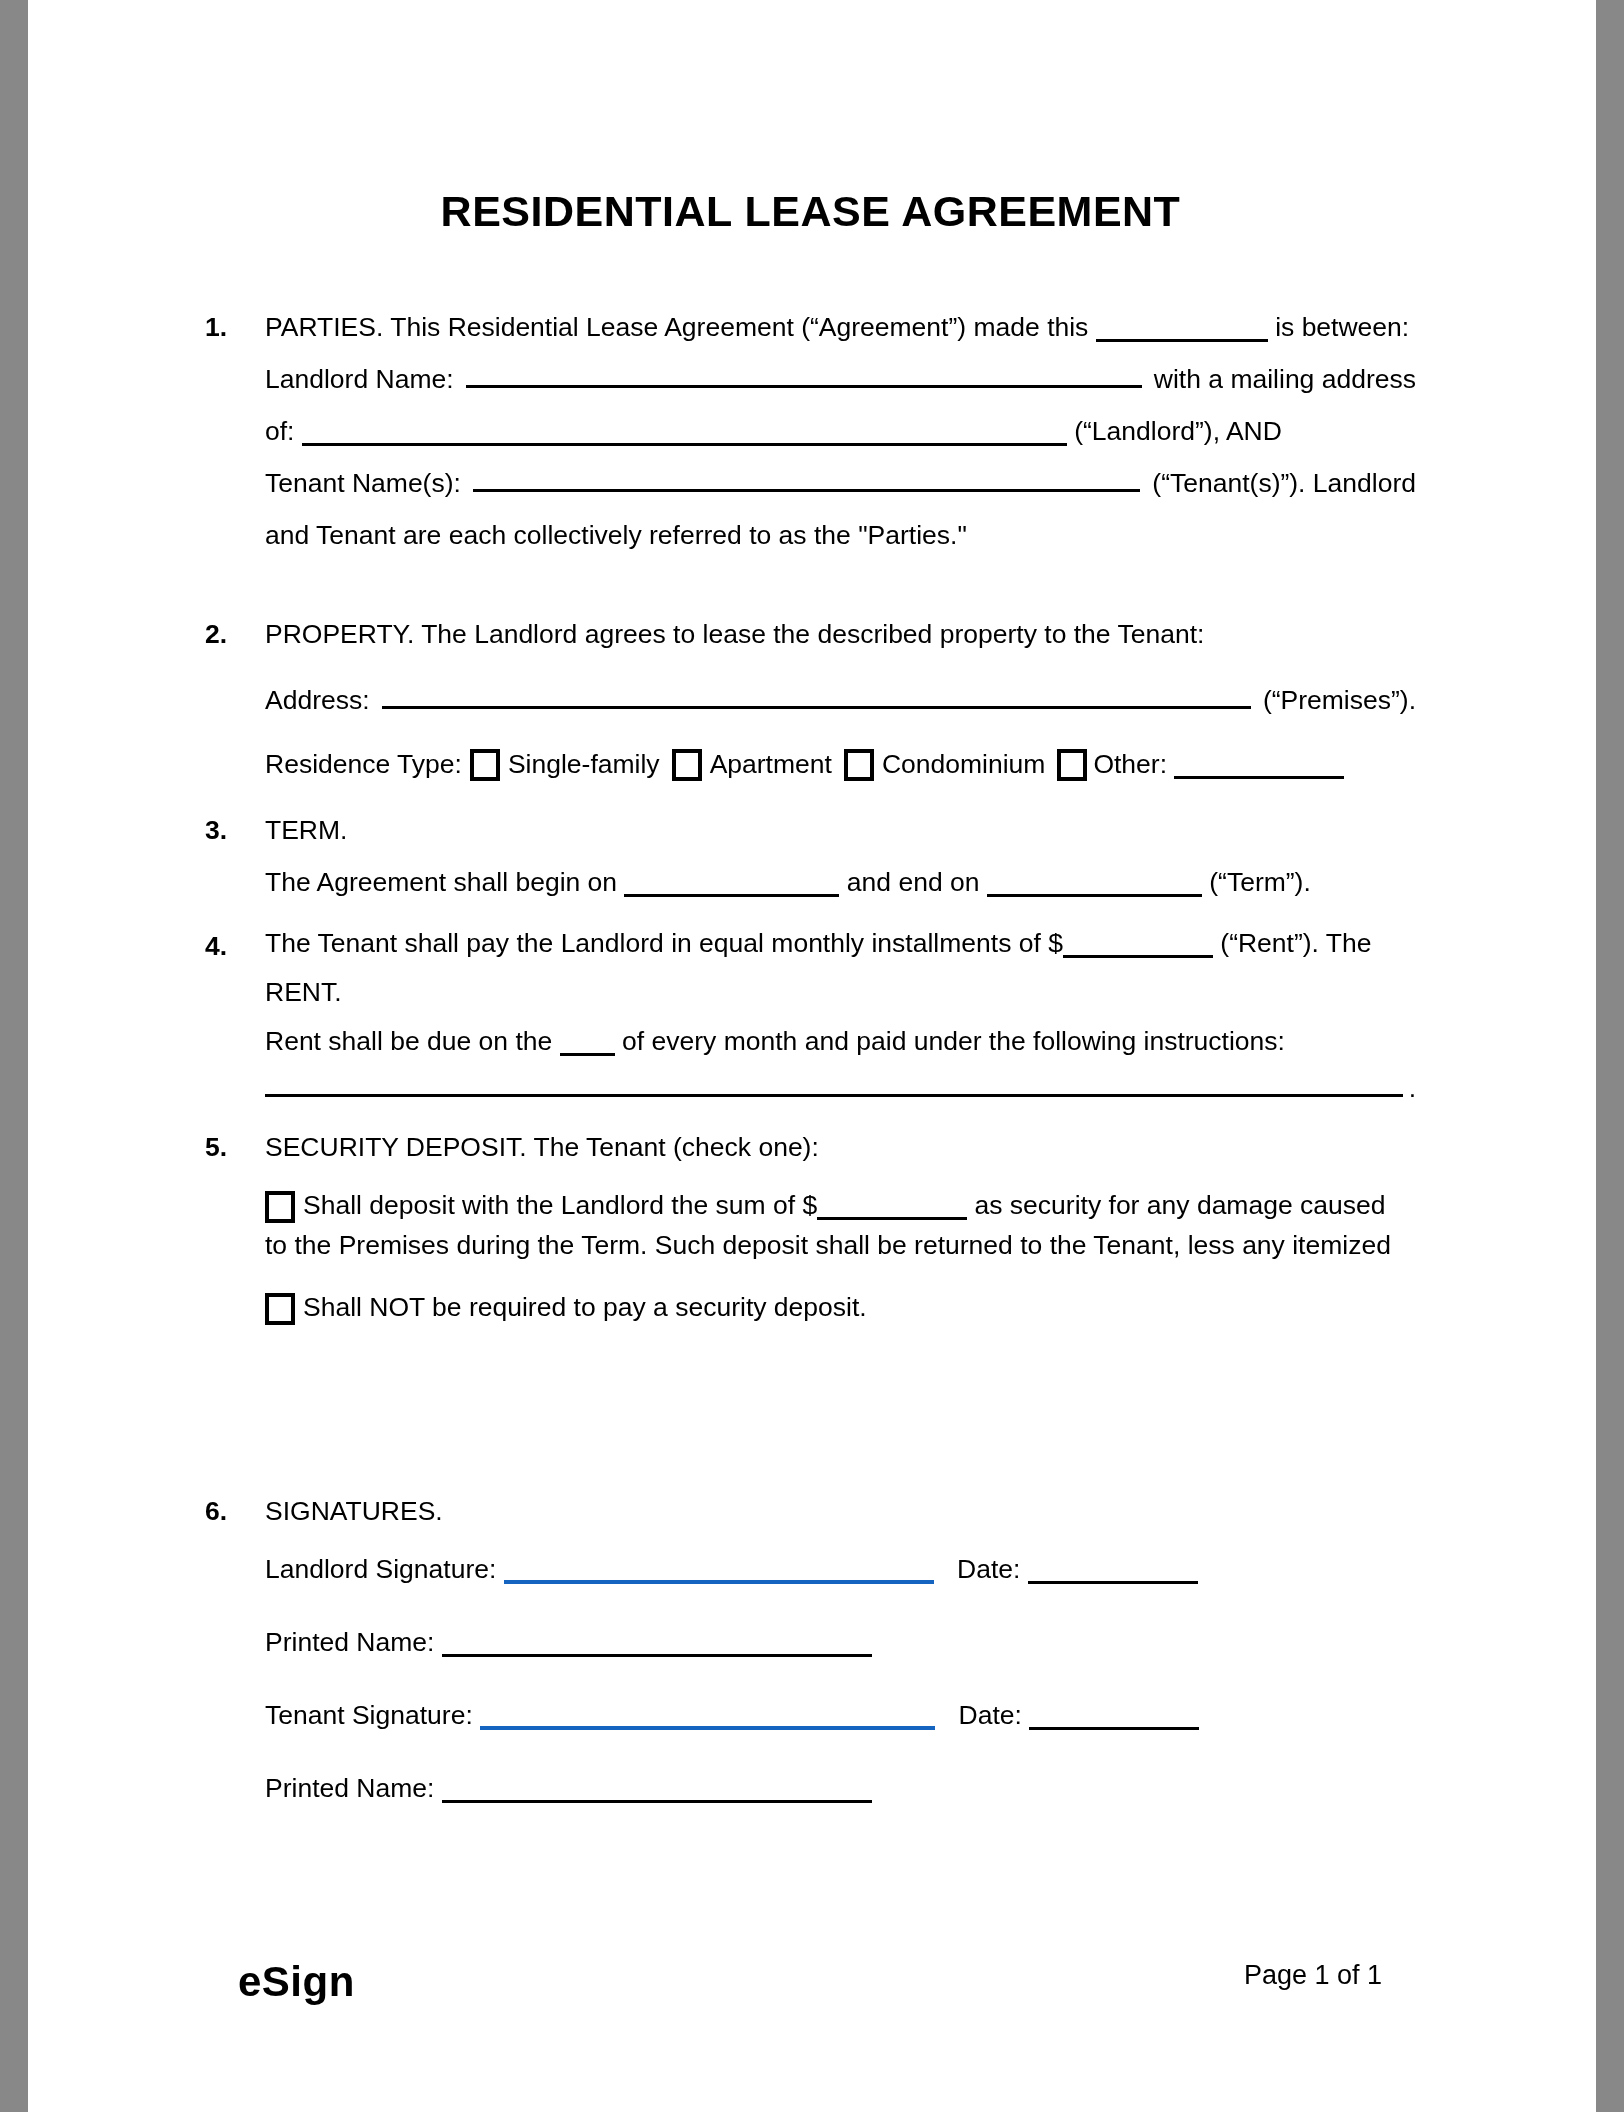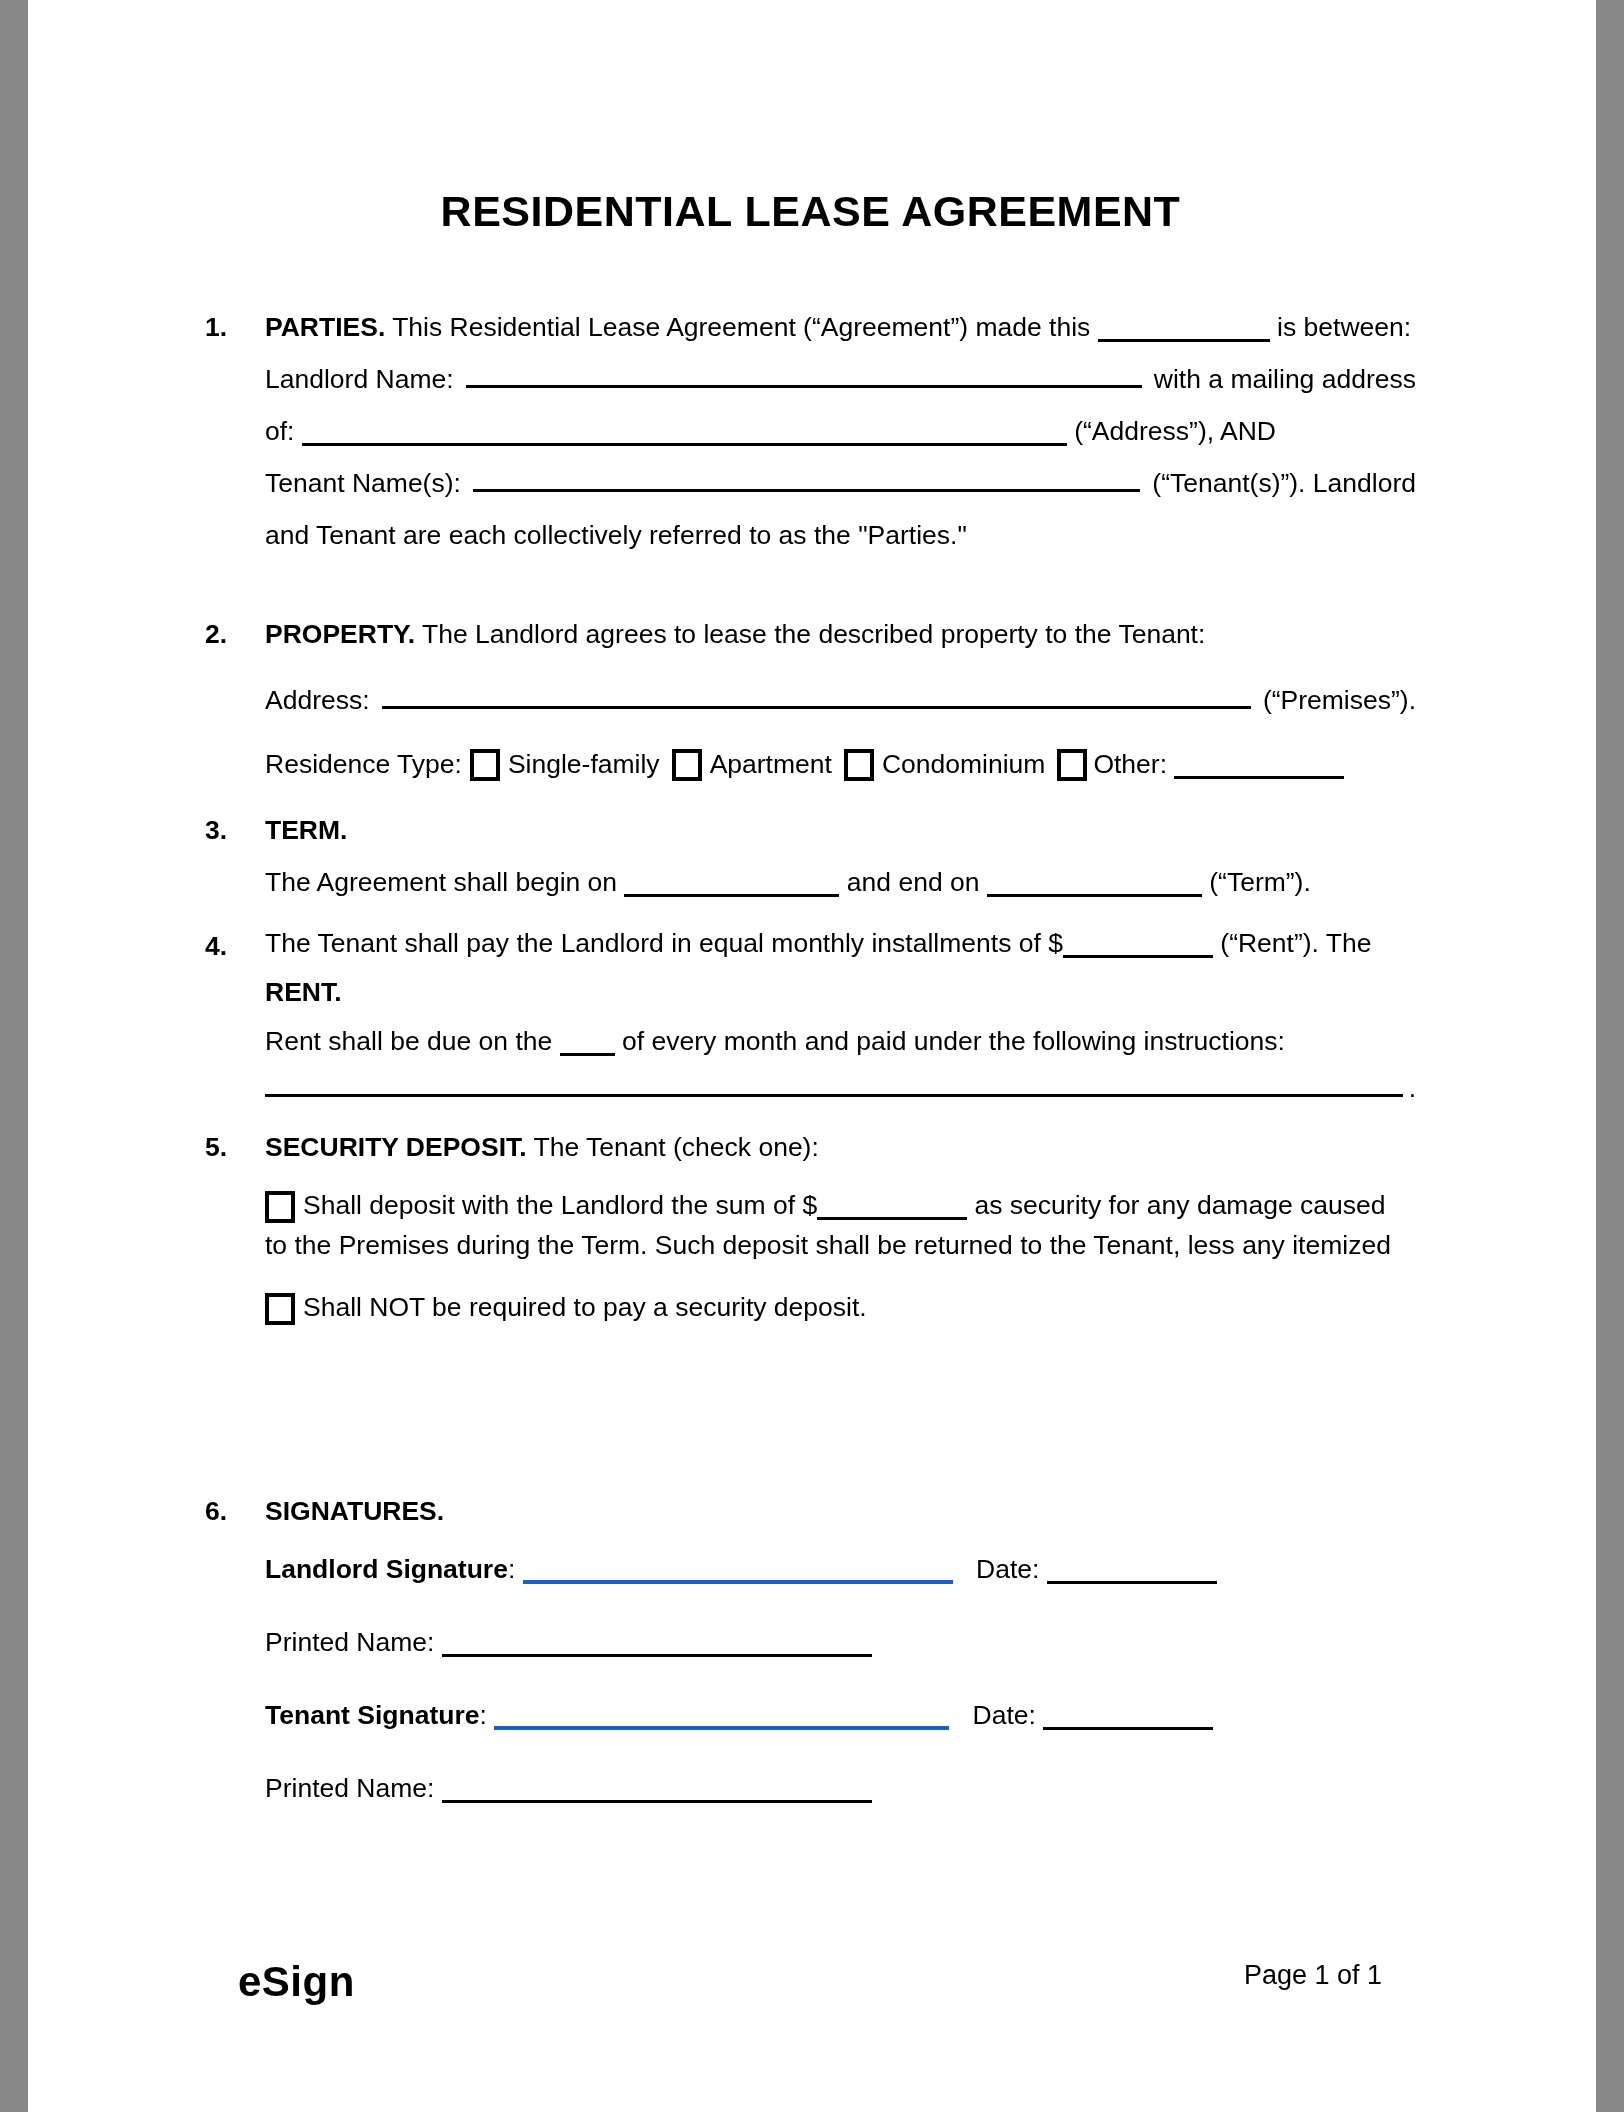--- a/index.html
+++ b/index.html
@@ -21,21 +21,21 @@
     letter-spacing:0.5px;
     margin:0 0 64px 0;
     white-space:nowrap;
   }
   .sec{display:flex;align-items:flex-start;}
   .sec .num{width:60px;flex-shrink:0;font-weight:bold;line-height:52px;}
   .sec .body{flex:1;min-width:0;}
   .line{line-height:52px;white-space:nowrap;}
   .line.fill{display:flex;align-items:baseline;white-space:nowrap;}
   .t{white-space:pre;}
-  b{font-weight:bold;}
+  b{font-weight:normal;}
   .blank{
     display:inline-block;
     border-bottom:3px solid #000;
     height:30px;
     vertical-align:-6px;
   }
   .line.fill .blank{vertical-align:baseline;margin-bottom:-6px;height:30px;}
   .blank.grow{flex:1;margin:0 12px;}
   .blank.sig{border-bottom-width:4px;}
   .cb{
@@ -80,21 +80,21 @@
 
   <div class="sec" id="sec-parties">
     <div class="num">1.</div>
     <div class="body">
       <div class="line"><b>PARTIES.</b> <span class="t">This Residential Lease Agreement (“Agreement”) made this</span> <span class="blank" style="width:172px"></span> <span class="t">is between:</span></div>
       <div class="line fill">
           <span class="t">Landlord Name:</span>
           <span class="blank grow"></span>
           <span class="t">with a mailing address</span>
         </div>
-      <div class="line"><span class="t">of:</span> <span class="blank" style="width:765px"></span> <span class="t">(“Address”), AND</span></div>
+      <div class="line"><span class="t">of:</span> <span class="blank" style="width:765px"></span> <span class="t">(“Landlord”), AND</span></div>
       <div class="line fill">
           <span class="t">Tenant Name(s):</span>
           <span class="blank grow"></span>
           <span class="t">(“Tenant(s)”). Landlord</span>
         </div>
       <div class="line"><span class="t">and Tenant are each collectively referred to as the "Parties."</span></div>
     </div>
   </div>
 
   <div class="sec" id="sec-property">

